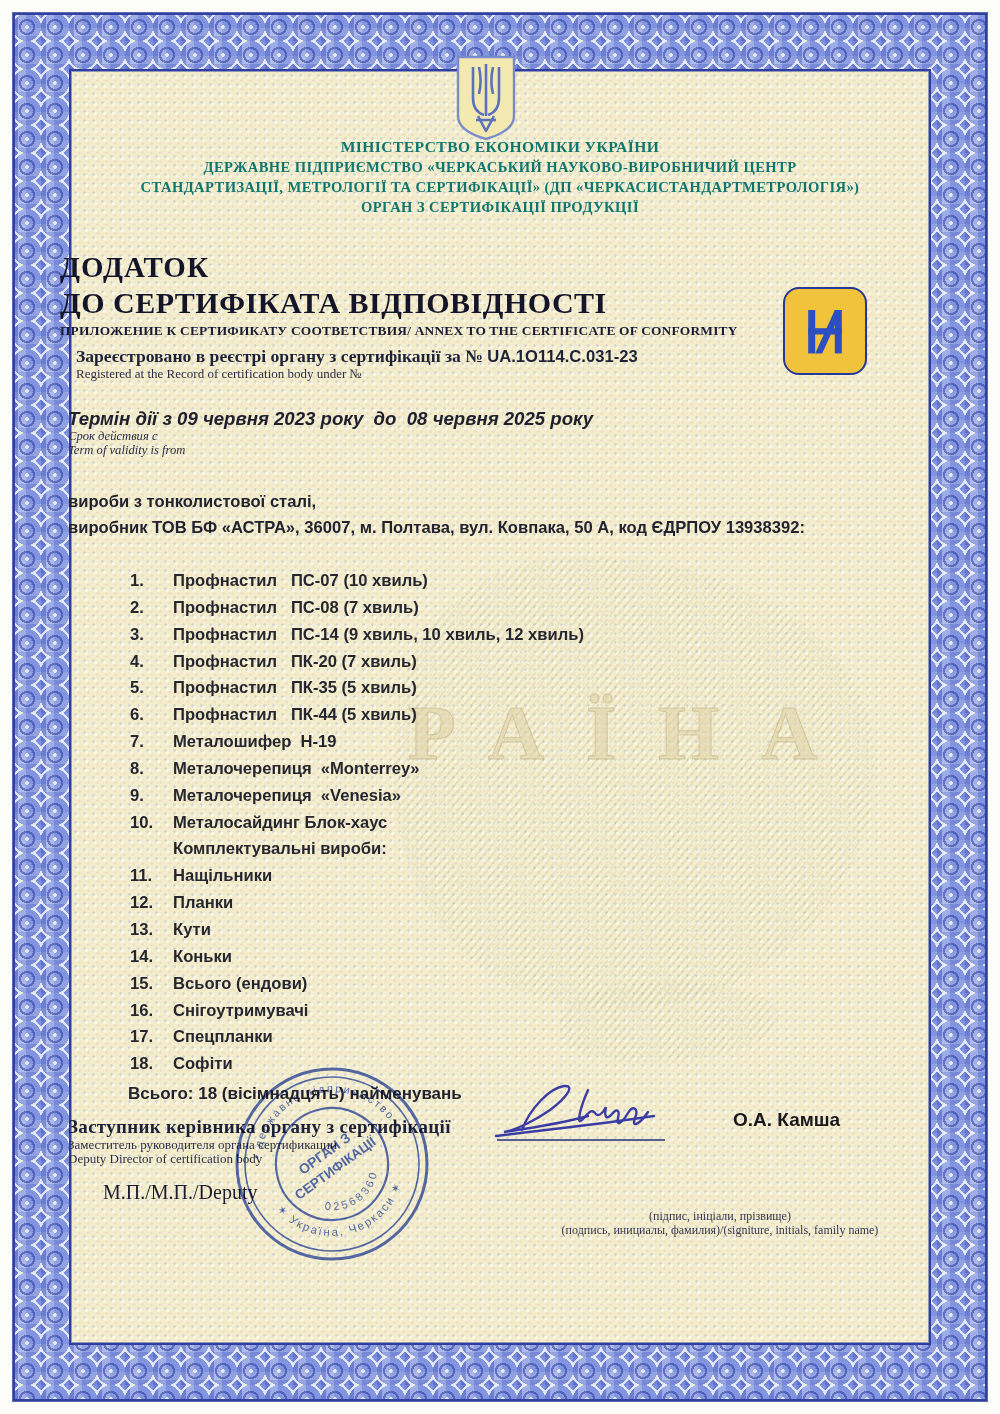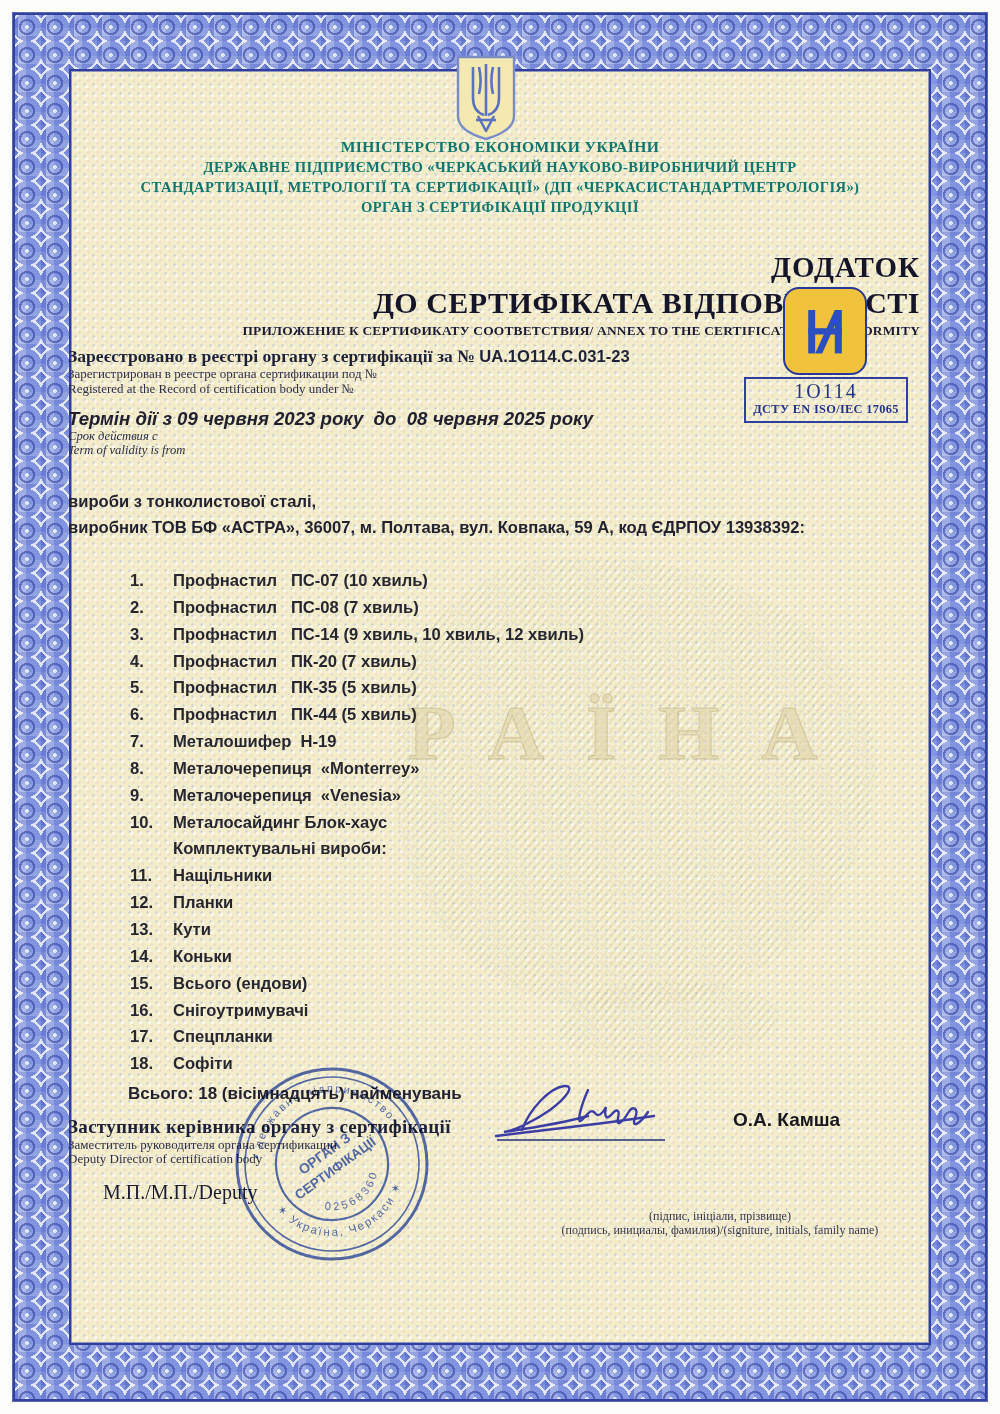--- a/index.html
+++ b/index.html
@@ -33,33 +33,33 @@
     background:repeating-linear-gradient(128deg, rgba(173,158,104,.14) 0 2px, rgba(255,255,255,.05) 2px 6px);
     filter:blur(.4px);}
   .wm-text{position:absolute;left:408px;top:688px;font-size:78px;font-weight:bold;
     letter-spacing:42px;color:rgba(222,212,168,.55);
     -webkit-text-stroke:1px rgba(166,150,96,.38);}
   
   .org-lines{position:absolute;left:75px;right:75px;top:137px;text-align:center;
     color:#0f766e;font-weight:bold;}
   .org-lines div{font-size:14.6px;line-height:20px;letter-spacing:.4px;}
   .org-lines div:first-child{font-size:15.6px;}
-  .title-block{position:absolute;left:60px;width:860px;top:251px;text-align:right;color:#15152a;}
+  .title-block{position:absolute;left:60px;width:860px;top:251px;text-align:left;color:#15152a;}
   .title-l1{font-size:29px;font-weight:bold;letter-spacing:1px;}
   .title-l2{font-size:30px;font-weight:bold;letter-spacing:.5px;margin-top:2px;}
   .title-l3{font-size:13.4px;font-weight:bold;margin-top:3px;letter-spacing:.2px;color:#1b1b33;}
   
   .logo{position:absolute;left:783px;top:287px;width:80px;height:84px;background:#f1c23c;
     border:2px solid #27379a;border-radius:16px;z-index:5;display:flex;align-items:center;justify-content:center;}
   .code-box{position:absolute;left:744px;top:377px;width:160px;height:42px;border:2px solid #2e3f9e;
     text-align:center;color:#22338f;z-index:5;}
   .code-box .c1{font-size:20px;letter-spacing:2px;line-height:22px;margin-top:1px;}
   .code-box .c2{font-size:12.4px;font-weight:bold;line-height:15px;letter-spacing:.3px;}
   
-  .reg{position:absolute;left:68px;top:346px;color:#1e2238;}
+  .reg{position:absolute;left:76px;top:346px;color:#1e2238;}
   .reg .main{font-size:17.6px;font-weight:bold;}
   .reg .main .num{font-family:"Liberation Sans",sans-serif;font-size:16.6px;}
   .sub{font-size:13px;line-height:14.5px;color:#2e2e46;font-weight:normal;}
   .validity{position:absolute;left:68px;top:408px;color:#20202e;font-style:italic;}
   .validity .main{font-size:18.6px;font-weight:bold;white-space:pre;}
   .validity .sub{font-size:12.6px;line-height:13.5px;}
   .producer{position:absolute;left:68px;top:489px;color:#23232f;font-weight:bold;font-size:16.6px;line-height:26px;}
   
   .list{position:absolute;left:130px;top:571px;color:#26262e;font-weight:bold;font-size:16.6px;}
   .row{display:flex;height:26.85px;align-items:flex-start;}
@@ -120,40 +120,35 @@
   <div class="logo">
     <svg width="56" height="64" viewBox="0 0 80 84">
       <g fill="#2b4fc0">
         <rect x="16" y="12" width="10" height="62"></rect>
         <rect x="54" y="12" width="10" height="62"></rect>
         <rect x="16" y="38" width="48" height="9"></rect>
         <path d="M54,12 L64,12 L36,74 L26,74 Z"></path>
       </g>
     </svg>
   </div>
-  <div class="code-box serif">
-    <div class="c1">1О114</div>
-    <div class="c2">ДСТУ EN ISO/IEC 17065</div>
-  </div>
 
   <div class="reg serif">
     <div class="main"><span>Зареєстровано в реєстрі органу з сертифікації за № </span><span class="num">UA.1О114.С.031-23</span></div>
-    <div class="sub">Зарегистрирован в реестре органа сертификации под №</div>
     <div class="sub">Registered at the Record of certification body under №</div>
   </div>
 
   <div class="validity">
     <div class="main sans">Термін дії з 09 червня 2023 року  до  08 червня 2025 року</div>
     <div class="sub serif">Срок действия с</div>
     <div class="sub serif">Term of validity is from</div>
   </div>
 
   <div class="producer sans">
     <div>вироби з тонколистової сталі,</div>
-    <div>виробник ТОВ БФ «АСТРА», 36007, м. Полтава, вул. Ковпака, 59 А, код ЄДРПОУ 13938392:</div>
+    <div>виробник ТОВ БФ «АСТРА», 36007, м. Полтава, вул. Ковпака, 50 А, код ЄДРПОУ 13938392:</div>
   </div>
 
   <div class="list sans">
 
       <div class="row">
         <span class="num">1.</span>
         <span class="txt">Профнастил   ПС-07 (10 хвиль)</span>
       </div>
 
       <div class="row">

